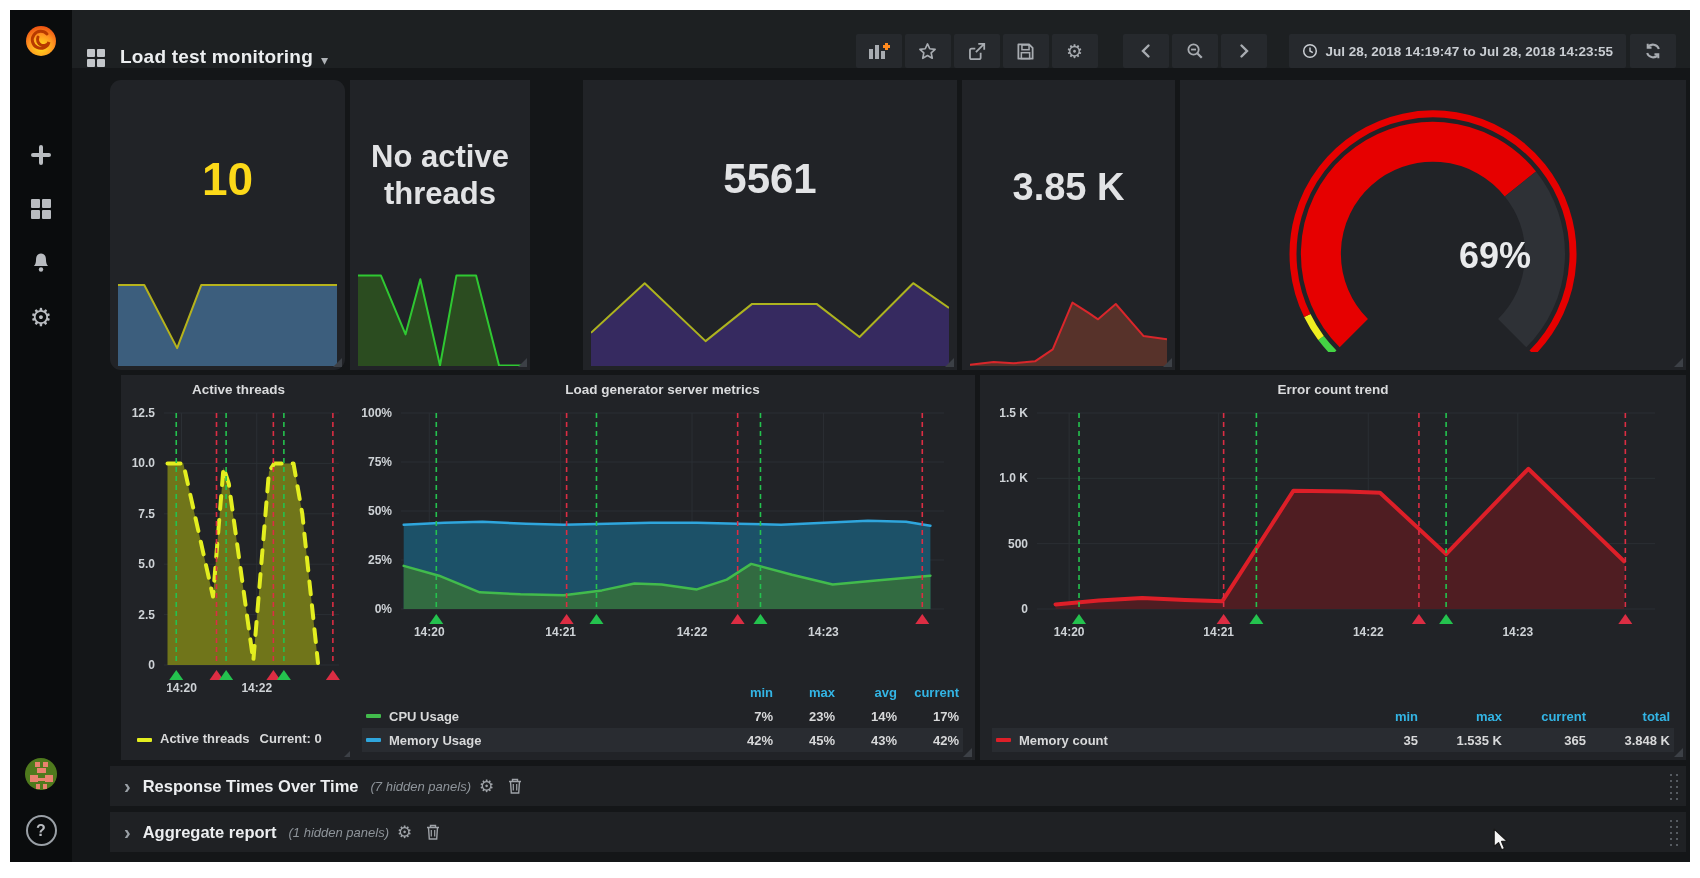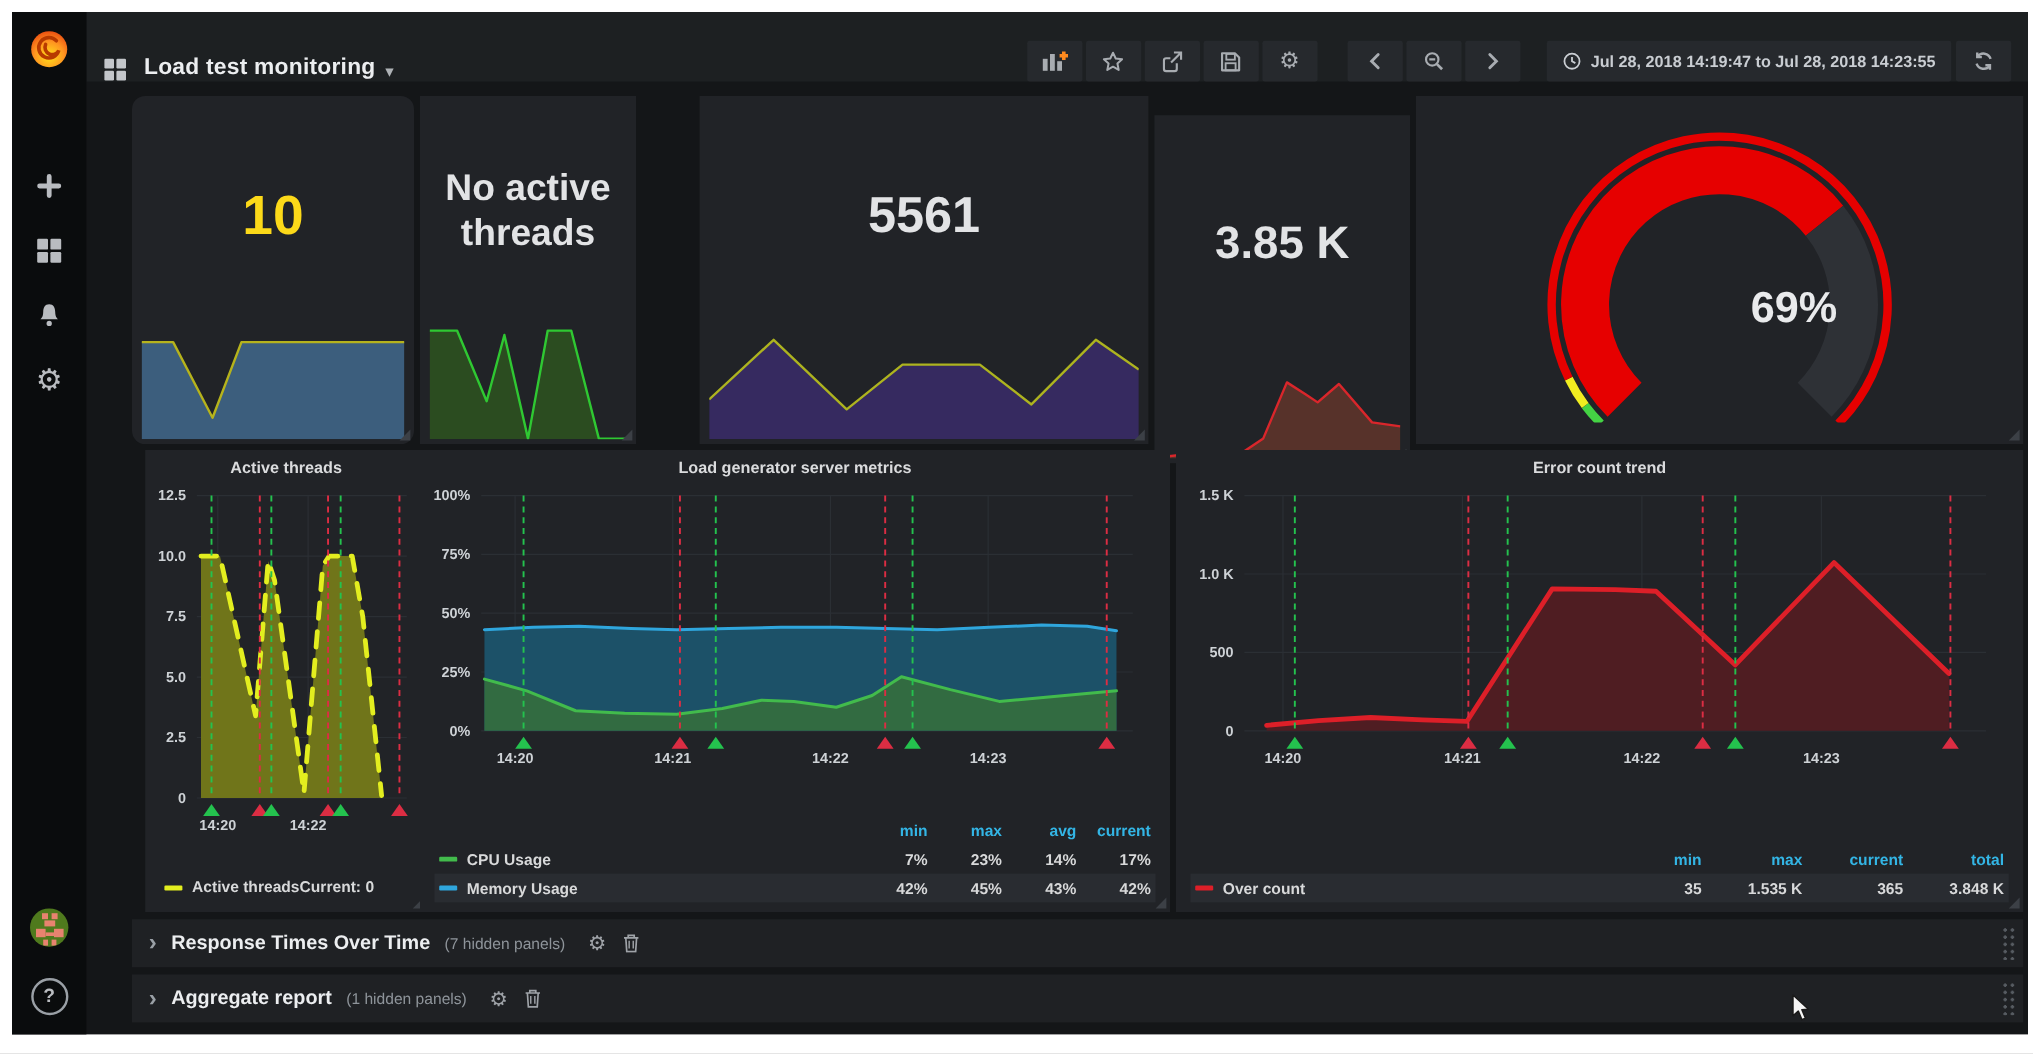--- a/index.html
+++ b/index.html
@@ -32,21 +32,21 @@
   .grp{margin-left:22px;display:flex;}
   .timebox{margin-left:22px;height:34px;background:#26292d;border-radius:2px;display:flex;align-items:center;
            gap:8px;padding:0 13px;color:#c9cdd2;font-size:13.5px;font-weight:700;cursor:pointer;}
   .refresh-btn{margin-left:4px;}
 
   
   .panel{position:absolute;background:#212327;box-sizing:border-box;}
   #p-a{left:110px;top:80px;width:235px;height:290px;border-radius:11px;}
   #p-b{left:350px;top:80px;width:180px;height:290px;}
   #p-c{left:583px;top:80px;width:374px;height:290px;}
-  #p-d{left:962px;top:96px;width:213px;height:290px;}
+  #p-d{left:962px;top:80px;width:213px;height:290px;}
   #p-e{left:1180px;top:80px;width:506px;height:290px;}
   #p-f{left:121px;top:375px;width:235px;height:385px;}
   #p-g{left:350px;top:375px;width:625px;height:385px;}
   #p-h{left:980px;top:375px;width:706px;height:385px;}
 
   .stat-wrap{position:absolute;left:0;right:0;top:0;display:flex;align-items:center;justify-content:center;text-align:center;}
   .stat-value{font-weight:700;color:#e2e3e5;line-height:1.2;}
   #p-a .stat-wrap{height:200px;} #p-a .stat-value{font-size:46px;color:#fcd919;}
   #p-b .stat-wrap{height:190px;} #p-b .stat-value{font-size:31px;max-width:175px;}
   #p-c .stat-wrap{height:198px;} #p-c .stat-value{font-size:42px;}
@@ -60,40 +60,40 @@
 
   .panel-title{position:absolute;left:0;right:0;top:7px;text-align:center;color:#dadbdd;
                font-size:13.5px;font-weight:700;cursor:pointer;}
   .chart-box{position:absolute;left:5px;top:28px;}
   svg text.ax{font-size:12px;font-weight:700;fill:#ced2d6;font-family:"Liberation Sans","DejaVu Sans",sans-serif;}
 
   
   .dash{display:inline-block;width:15px;height:4px;border-radius:1px;margin-right:8px;vertical-align:middle;}
   .dash-yellow{background:#e3ee1f;} .dash-cpu{background:#42bb4c;} .dash-mem{background:#2fa6dd;} .dash-err{background:#dd1f28;}
   .legend-line{position:absolute;left:16px;bottom:14px;color:#d8d9da;font-size:13px;font-weight:700;}
-  .legend-line .cur{color:#d8d9da;font-weight:700;}
+  .legend-line .cur{margin-left:10px;color:#d8d9da;font-weight:700;}
   .legend-line .series-name{cursor:pointer;}
   .legend-table{position:absolute;left:12px;right:12px;bottom:8px;font-size:13px;color:#d8d9da;}
   .lt-row{display:flex;align-items:center;height:24px;padding:0 4px;}
   .lt-row.hl{background:#292c31;}
   .lt-label{flex:1;display:flex;align-items:center;font-weight:700;cursor:pointer;}
   .lt-cell{width:62px;text-align:right;font-weight:700;}
   #p-h .lt-cell{width:84px;}
   .lt-head .lt-cell{color:#33b5e5;}
 
   .rsz{position:absolute;right:3px;bottom:3px;width:0;height:0;border-left:9px solid transparent;
        border-bottom:9px solid #3c4046;cursor:nwse-resize;}
 
   
   .dash-row{position:absolute;left:110px;width:1576px;height:40px;background:#1f2124;display:flex;
             align-items:center;padding:0 14px;box-sizing:border-box;}
   #row-1{top:766px;} #row-2{top:812px;}
   .row-chevron{color:#9aa0a6;font-size:20px;font-weight:700;margin-right:12px;cursor:pointer;}
   .row-title{color:#eceef0;font-size:16.5px;font-weight:700;margin-right:12px;cursor:pointer;}
-  .row-note{color:#8e949a;font-size:13px;margin-right:19px;}
+  .row-note{color:#8e949a;font-size:13px;font-style:italic;margin-right:8px;}
   .row-icon{color:#9fa3a8;margin-right:14px;cursor:pointer;display:flex;align-items:center;}
   .row-icon .gear-glyph{font-size:17px;color:#9fa3a8;}
   .dots{position:absolute;right:6px;top:50%;transform:translateY(-50%);width:12px;height:28px;
         background-image:radial-gradient(#565b61 1.3px,transparent 1.4px);background-size:6px 6px;cursor:grab;}
 
   .cursor{position:absolute;left:1490px;top:828px;z-index:20;pointer-events:none;}
 </style>
 </head>
 <body>
 
@@ -458,21 +458,21 @@
       <div class="lt-row lt-head">
         <span class="lt-label"></span>
         <span class="lt-cell">min</span>
         <span class="lt-cell">max</span>
         <span class="lt-cell">current</span>
         <span class="lt-cell">total</span>
       </div>
       <div class="lt-row hl">
         <span class="lt-label">
             <i class="dash dash-err"></i>
-            <span>Over count</span>
+            <span>Memory count</span>
           </span>
         <span class="lt-cell">35</span>
         <span class="lt-cell">1.535 K</span>
         <span class="lt-cell">365</span>
         <span class="lt-cell">3.848 K</span>
       </div>
     </div>
     <span class="rsz"></span>
   </section>
 

